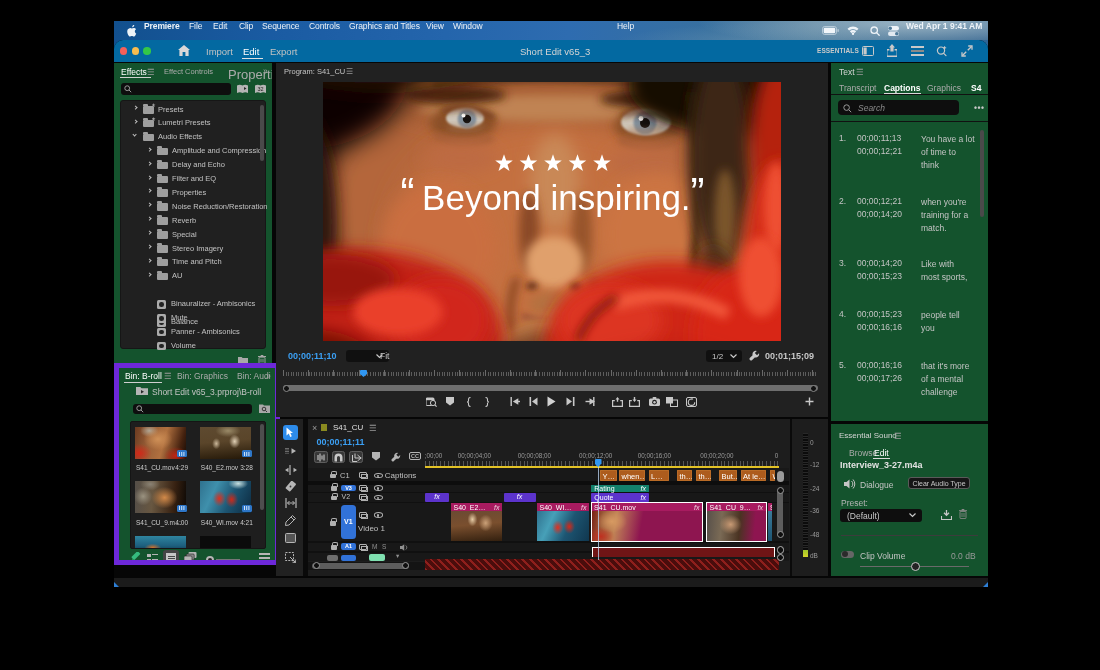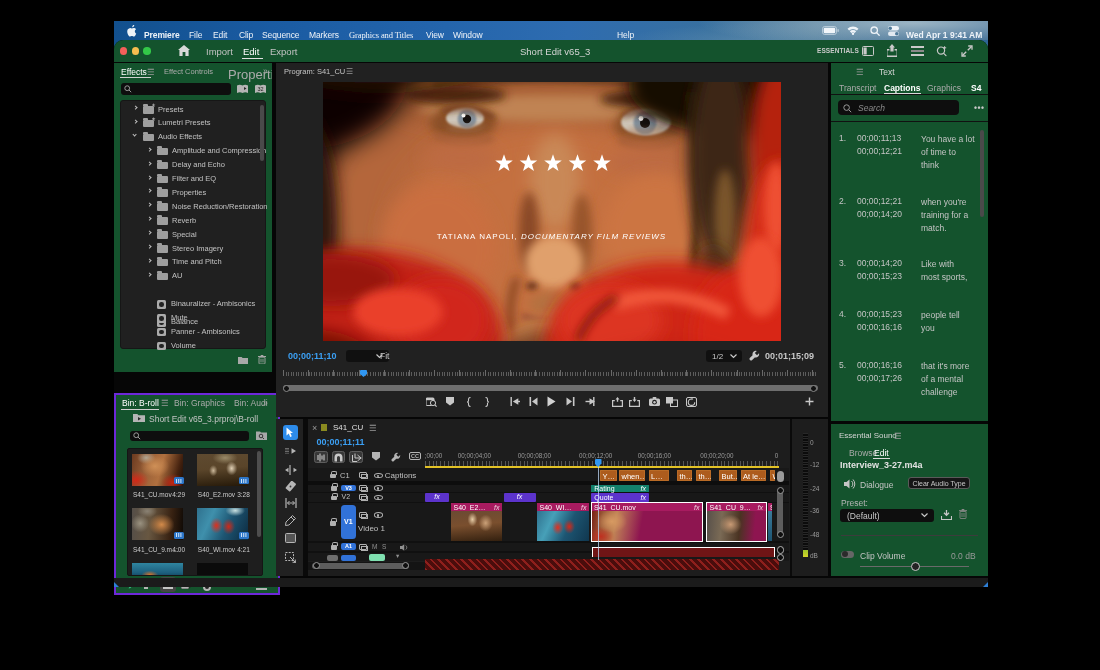--- a/index.html
+++ b/index.html
@@ -5,26 +5,26 @@
   * { margin:0; padding:0; box-sizing:border-box; }
   html,body { width:1100px; height:670px; background:#000; overflow:hidden;
     font-family:"Liberation Sans", sans-serif; }
   .abs { position:absolute; }
   #menubar { left:114px; top:21px; width:874px; height:19px;
     background:
       radial-gradient(300px 34px at 800px 2px, rgba(178,198,208,.8), rgba(178,198,208,0) 72%),
       radial-gradient(200px 26px at 650px 22px, rgba(120,160,185,.4), rgba(120,160,185,0) 75%),
       linear-gradient(95deg, #12508e 0%, #1a5ba2 18%, #2465ac 38%, #2e6cb0 52%, #38709f 68%, #4a7899 80%, #416f94 90%, #34648f 100%);
     color:#eef3f8; font-size:8.5px; letter-spacing:-0.1px; }
-  #menubar span { position:absolute; top:9px; white-space:nowrap; }
+  #menubar span { position:absolute; top:0; white-space:nowrap; }
   #wallstrip { left:114px; top:39px; width:874px; height:12px;
     background:linear-gradient(100deg, #11508e 0%, #2a6cb0 45%, #55809f 75%, #2f6596 100%); }
   #appwin { left:114px; top:39.5px; width:874px; height:547.5px; background:#060606;
     border-radius:9px 9px 0 0; }
-  #titlebar { left:114px; top:39.5px; width:874px; height:22.5px; background:#14532d;
+  #titlebar { left:114px; top:39.5px; width:874px; height:22.5px; background:#0369a1;
     border-radius:9px 9px 0 0; color:#c3c3c3; font-size:10.5px; }
   .tl-dot { position:absolute; top:7.5px; width:7.5px; height:7.5px; border-radius:50%; }
   .panel { position:absolute; background:#14532d; color:#bfbfbf; overflow:hidden; }
   .trow { position:absolute; height:14px; width:100%; color:#c2c2c2; font-size:7.5px; }
   .trow span.lbl { position:absolute; top:2px; white-space:nowrap; }
   .tch { position:absolute; top:3.5px; width:3.2px; height:3.2px; border:solid #c0c0c0; border-width:0 1.2px 1.2px 0; transform:rotate(-45deg); }
   .tchd { position:absolute; top:3px; width:3.2px; height:3.2px; border:solid #c0c0c0; border-width:0 1.2px 1.2px 0; transform:rotate(45deg); }
   .tfold { position:absolute; top:3.5px; width:11px; height:7.5px; background:#9e9e9e; border-radius:1px; }
   .tfold i { position:absolute; top:-2px; left:0; width:5px; height:2px; background:#9e9e9e; border-radius:1px 1px 0 0; }
   .tfold.star b { position:absolute; right:-1.5px; top:-3px; width:4px; height:4px; background:#9e9e9e; clip-path:polygon(50% 0,63% 35%,100% 35%,70% 58%,82% 100%,50% 75%,18% 100%,30% 58%,0 35%,37% 35%); }
@@ -66,22 +66,22 @@
 <div id="appwin" class="abs"></div>
 <div id="menubar" class="abs">
   <svg style="position:absolute; left:13px; top:4px;" width="10" height="12" viewBox="0 0 14 17">
     <path fill="#eef3f8" d="M11.6 2.6c.6-.8 1.1-1.9.9-3 -1 .1-2.1.7-2.8 1.5 -.6.7-1.1 1.9-.9 2.9 1.1.1 2.2-.6 2.8-1.4zM13.4 10.9c0-2.4 2-3.6 2.1-3.7 -1.1-1.7-2.9-1.9-3.5-1.9 -1.5-.2-2.9.9-3.7.9 -.8 0-1.9-.9-3.2-.8 -1.6 0-3.1 1-4 2.4 -1.7 3-0.4 7.4 1.2 9.8 .8 1.2 1.8 2.5 3 2.4 1.2-.1 1.7-.8 3.1-.8 1.4 0 1.9.8 3.2.8 1.3 0 2.1-1.2 2.9-2.4 .9-1.4 1.3-2.7 1.3-2.8 -.1 0-2.4-1-2.4-3.9z" transform="scale(0.82)"></path>
   </svg>
   <span style="left:30px; font-weight:bold;">Premiere</span>
   <span style="left:75px;">File</span>
   <span style="left:99px;">Edit</span>
   <span style="left:125px;">Clip</span>
   <span style="left:148px;">Sequence</span>
-  <span style="left:195px;">Markers</span>
-  <span style="left:235px;font-family:Liberation Serif, serif;">Graphics and Titles</span>
+  <span style="left:195px;">Controls</span>
+  <span style="left:235px;">Graphics and Titles</span>
   <span style="left:312px;">View</span>
   <span style="left:339px;">Window</span>
   <span style="left:503px;">Help</span>
 
   <svg style="position:absolute; left:708px; top:4.5px;" width="17" height="9" viewBox="0 0 17 9">
     <rect x="0.5" y="0.5" width="14" height="8" rx="2.2" fill="none" stroke="#e8eef5" stroke-opacity=".55"></rect>
     <rect x="1.7" y="1.7" width="11.5" height="5.6" rx="1.2" fill="#f2f6fa"></rect>
     <rect x="15.4" y="3" width="1.4" height="3" rx=".7" fill="#e8eef5" fill-opacity=".6"></rect>
   </svg>
   <svg style="position:absolute; left:733px; top:4.5px;" width="12" height="9" viewBox="0 0 12 9">
@@ -292,21 +292,21 @@
     <path d="M0 1 L3.6 1 L4.6 2 L10 2 L10 8 L0 8 Z" fill="#a8a8a8"></path>
   </svg>
   <svg style="position:absolute; left:144px; top:292px;" width="8" height="9" viewBox="0 0 8 9">
     <rect x="1" y="2.2" width="6" height="6.8" rx=".8" fill="none" stroke="#a8a8a8" stroke-width=".9"></rect>
     <rect x="0" y="1" width="8" height="1" fill="#a8a8a8"></rect>
     <rect x="2.7" y="0" width="2.6" height="1.4" fill="#a8a8a8"></rect>
     <line x1="3" y1="3.8" x2="3" y2="7.4" stroke="#a8a8a8" stroke-width=".8"></line>
     <line x1="5" y1="3.8" x2="5" y2="7.4" stroke="#a8a8a8" stroke-width=".8"></line>
   </svg>
 </div>
-<div class="panel" id="p-bin" style="left:114px; top:393px; width:166px; height:201.5px; border:2px solid #6d28d9; font-size:8.5px;">
+<div class="panel" id="p-bin" style="left:114px; top:363px; width:166px; height:201.5px; border:5px solid #6d28d9; font-size:8.5px;">
   <div style="position:absolute; left:6px; top:3px; color:#fff;">Bin: B-roll</div>
   <div style="position:absolute; left:5px; top:13.5px; width:38px; border-top:1.5px solid #d0d0d0;"></div>
   <div style="position:absolute; left:45px; top:3px; color:#9a9a9a;">☰</div>
   <div style="position:absolute; left:58px; top:3px; color:#ababab;">Bin: Graphics</div>
   <div style="position:absolute; left:118px; top:3px; color:#ababab;">Bin: Audi</div>
   <div style="position:absolute; left:147px; top:3px; color:#ababab;">»</div>
   <svg style="position:absolute; left:17px; top:18px;" width="12" height="9" viewBox="0 0 12 9">
     <path d="M0 1 L4.3 1 L5.5 2.2 L12 2.2 L12 9 L0 9 Z" fill="#b5b5b5"></path>
     <path d="M5 4 L8 5.8 L5 7.6 Z" fill="#2a2a2a"></path>
   </svg>
@@ -490,21 +490,21 @@
       <path d="M 255 259 Q 266 230 294 215" stroke="#7e1509" stroke-width="7" fill="none" filter="url(#b5)"></path>
     </svg>
     
     <svg style="position:absolute; left:0; top:0;" width="458" height="259" viewBox="0 0 458 259">
         <path d="M181.0,72.2 L183.2,78.5 L189.8,78.6 L184.5,82.6 L186.5,89.0 L181.0,85.2 L175.5,89.0 L177.5,82.6 L172.2,78.6 L178.8,78.5 Z" fill="#fff"></path>
         <path d="M205.5,72.2 L207.7,78.5 L214.3,78.6 L209.0,82.6 L211.0,89.0 L205.5,85.2 L200.0,89.0 L202.0,82.6 L196.7,78.6 L203.3,78.5 Z" fill="#fff"></path>
         <path d="M230.0,72.2 L232.2,78.5 L238.8,78.6 L233.5,82.6 L235.5,89.0 L230.0,85.2 L224.5,89.0 L226.5,82.6 L221.2,78.6 L227.8,78.5 Z" fill="#fff"></path>
         <path d="M254.5,72.2 L256.7,78.5 L263.3,78.6 L258.0,82.6 L260.0,89.0 L254.5,85.2 L249.0,89.0 L251.0,82.6 L245.7,78.6 L252.3,78.5 Z" fill="#fff"></path>
         <path d="M279.0,72.2 L281.2,78.5 L287.8,78.6 L282.5,82.6 L284.5,89.0 L279.0,85.2 L273.5,89.0 L275.5,82.6 L270.2,78.6 L276.8,78.5 Z" fill="#fff"></path>
       </svg>
-    <div style="position:absolute; left:0; top:150px; width:100%; text-align:center; color:#fff; font-size:8px; letter-spacing:1px;">TATIANA NAPOLI, <i>DOCUMENTARY FILM REVIEWS</i></div>
+    <div style="position:absolute; left:0; top:87px; width:100%; text-align:center; color:#fff; font-size:35px;"><span style="font-size:42px; vertical-align:3px; letter-spacing:-2px;">“</span><span style="letter-spacing:0px;"> Beyond inspiring.</span><span style="font-size:42px; vertical-align:3px; letter-spacing:-2px;">”</span></div>
   </div>
 
   <div style="position:absolute; left:12px; top:288px; font-size:9px; font-weight:bold; color:#3ba0f5;">00;00;11;10</div>
   <div style="position:absolute; left:70px; top:287px; width:43px; height:12px; background:#101010; border-radius:3px;">
     <span style="position:absolute; left:8px; top:1.5px; font-size:8.5px; color:#c8c8c8;margin-left:26px;">Fit</span>
     <svg style="position:absolute; right:6px; top:4px;" width="7" height="5" viewBox="0 0 7 5">
         <path d="M0.5 0.5 L3.5 3.5 L6.5 0.5" stroke="#c8c8c8" stroke-width="1.2" fill="none"></path>
       </svg>
   </div>
   <div style="position:absolute; left:430px; top:287px; width:36px; height:12px; background:#101010; border-radius:3px;">
@@ -799,21 +799,21 @@
   <div style="position:absolute; left:527px; top:14px; width:5px; height:124px; background:repeating-linear-gradient(180deg, #282828 0 1px, #0b0b0b 1px 2.6px);"></div>
   <div style="position:absolute; left:527px; top:131px; width:5px; height:7px; background:linear-gradient(180deg, #9ec42a, #d4d42a);"></div>
   <div class="mlbl" style="top:20px;">0</div>
   <div class="mlbl" style="top:42px;">-12</div>
   <div class="mlbl" style="top:66px;">-24</div>
   <div class="mlbl" style="top:88px;">-36</div>
   <div class="mlbl" style="top:112px;">-48</div>
   <div class="mlbl" style="top:133px;">dB</div>
 </div>
 <div class="panel" id="p-text" style="left:831px; top:62.5px; width:157px; height:358.5px; font-size:8.5px;">
-  <div style="position:absolute; left:8px; top:4px; color:#d5d5d5;margin-left:40px;">Text</div>
+  <div style="position:absolute; left:8px; top:4px; color:#d5d5d5;">Text</div>
   <div style="position:absolute; left:25px; top:4px; color:#9a9a9a;">☰</div>
   <div style="position:absolute; left:8px; top:20px; color:#ababab;">Transcript</div>
   <div style="position:absolute; left:53px; top:20px; color:#fff; font-weight:bold;">Captions</div>
   <div style="position:absolute; left:53px; top:30.5px; width:37px; border-top:1.5px solid #d8d8d8;"></div>
   <div style="position:absolute; left:96px; top:20px; color:#ababab;">Graphics</div>
   <div style="position:absolute; left:140px; top:20px; color:#fff; font-weight:bold;">S4</div>
   <div style="position:absolute; left:0; top:31.5px; width:157px; border-top:1px solid #111;"></div>
   <div style="position:absolute; left:7px; top:37.5px; width:121px; height:15px; background:#0e0e0e; border-radius:4px;">
     <svg style="position:absolute; left:5px; top:3.5px;" width="9" height="9" viewBox="0 0 9 9">
       <circle cx="3.6" cy="3.6" r="2.8" fill="none" stroke="#9a9a9a" stroke-width="1"></circle>
@@ -862,21 +862,21 @@
   <div style="position:absolute; left:43px; top:24px; color:#fff;">Edit</div>
   <div style="position:absolute; left:42px; top:34.5px; width:17px; border-top:1.5px solid #d8d8d8;"></div>
   <div style="position:absolute; left:9px; top:36.5px; color:#e2e2e2; font-weight:bold; font-size:9px;">Interview_3-27.m4a</div>
   <svg style="position:absolute; left:13px; top:55px;" width="12" height="10" viewBox="0 0 12 10">
     <path d="M0 3 L2.5 3 L5.5 0.5 L5.5 9.5 L2.5 7 L0 7 Z" fill="#c5c5c5"></path>
     <path d="M7.5 2 A4 4 0 0 1 7.5 8 M9 0.5 A6.5 6.5 0 0 1 9 9.5" stroke="#c5c5c5" stroke-width="1" fill="none"></path>
   </svg>
   <div style="position:absolute; left:29px; top:56px; color:#c5c5c5;">Dialogue</div>
   <div style="position:absolute; left:77px; top:53px; width:62px; height:12px; background:#161616; border:1px solid #5a5a5a; border-radius:3px; text-align:center; color:#c8c8c8; font-size:7px; line-height:11px; white-space:nowrap;">Clear Audio Type</div>
   <div style="position:absolute; left:10px; top:74px; color:#b5b5b5;">Preset:</div>
-  <div style="position:absolute; left:9px; top:85px; width:94px; height:13px; background:#0e0e0e; border-radius:3px;">
+  <div style="position:absolute; left:9px; top:85px; width:82px; height:13px; background:#0e0e0e; border-radius:3px;">
     <span style="position:absolute; left:7px; top:2.5px; color:#c8c8c8;">(Default)</span>
     <svg style="position:absolute; right:6px; top:4.5px;" width="7" height="5" viewBox="0 0 7 5">
         <path d="M0.5 0.5 L3.5 3.5 L6.5 0.5" stroke="#c8c8c8" stroke-width="1.2" fill="none"></path>
       </svg>
   </div>
   <svg style="position:absolute; left:110px; top:86px;" width="11" height="10" viewBox="0 0 11 10">
     <path d="M5.5 0 L5.5 5 M3 2.8 L5.5 5.4 L8 2.8" stroke="#c8c8c8" stroke-width="1.3" fill="none"></path>
     <path d="M0.5 6 L0.5 9.5 L10.5 9.5 L10.5 6" stroke="#c8c8c8" stroke-width="1.1" fill="none"></path>
   </svg>
   <svg style="position:absolute; left:128px; top:85.5px;" width="8" height="10" viewBox="0 0 8 10">

